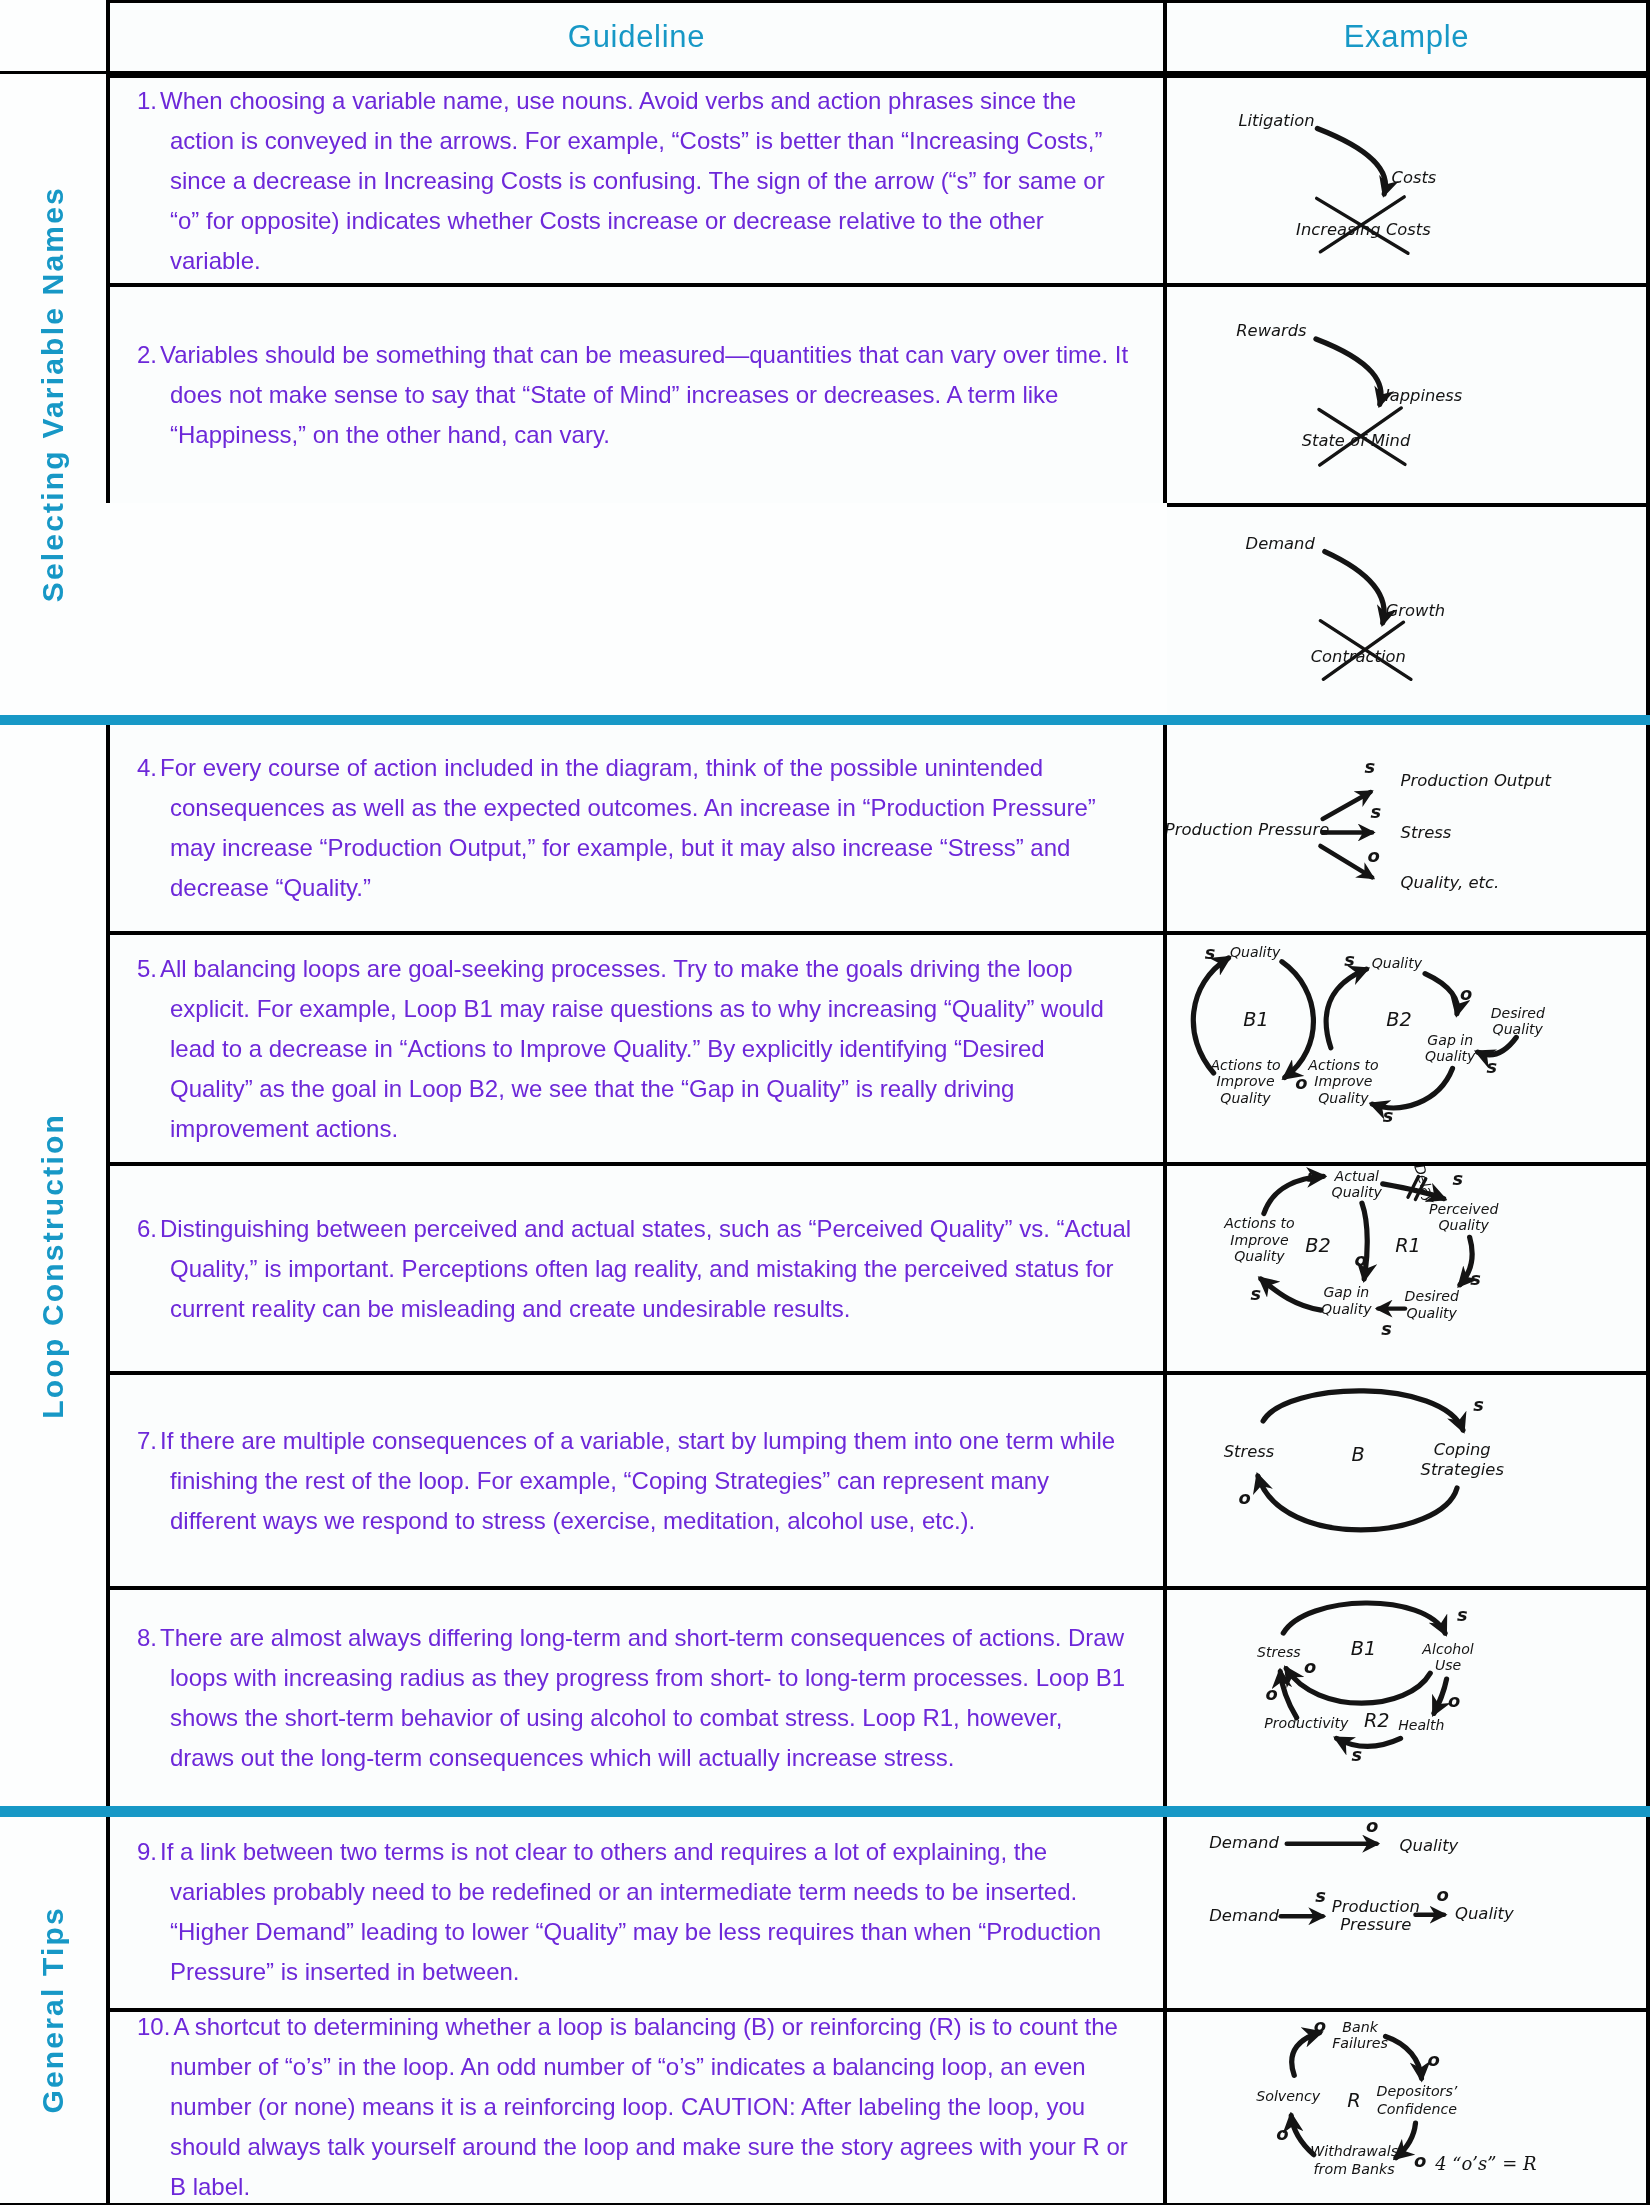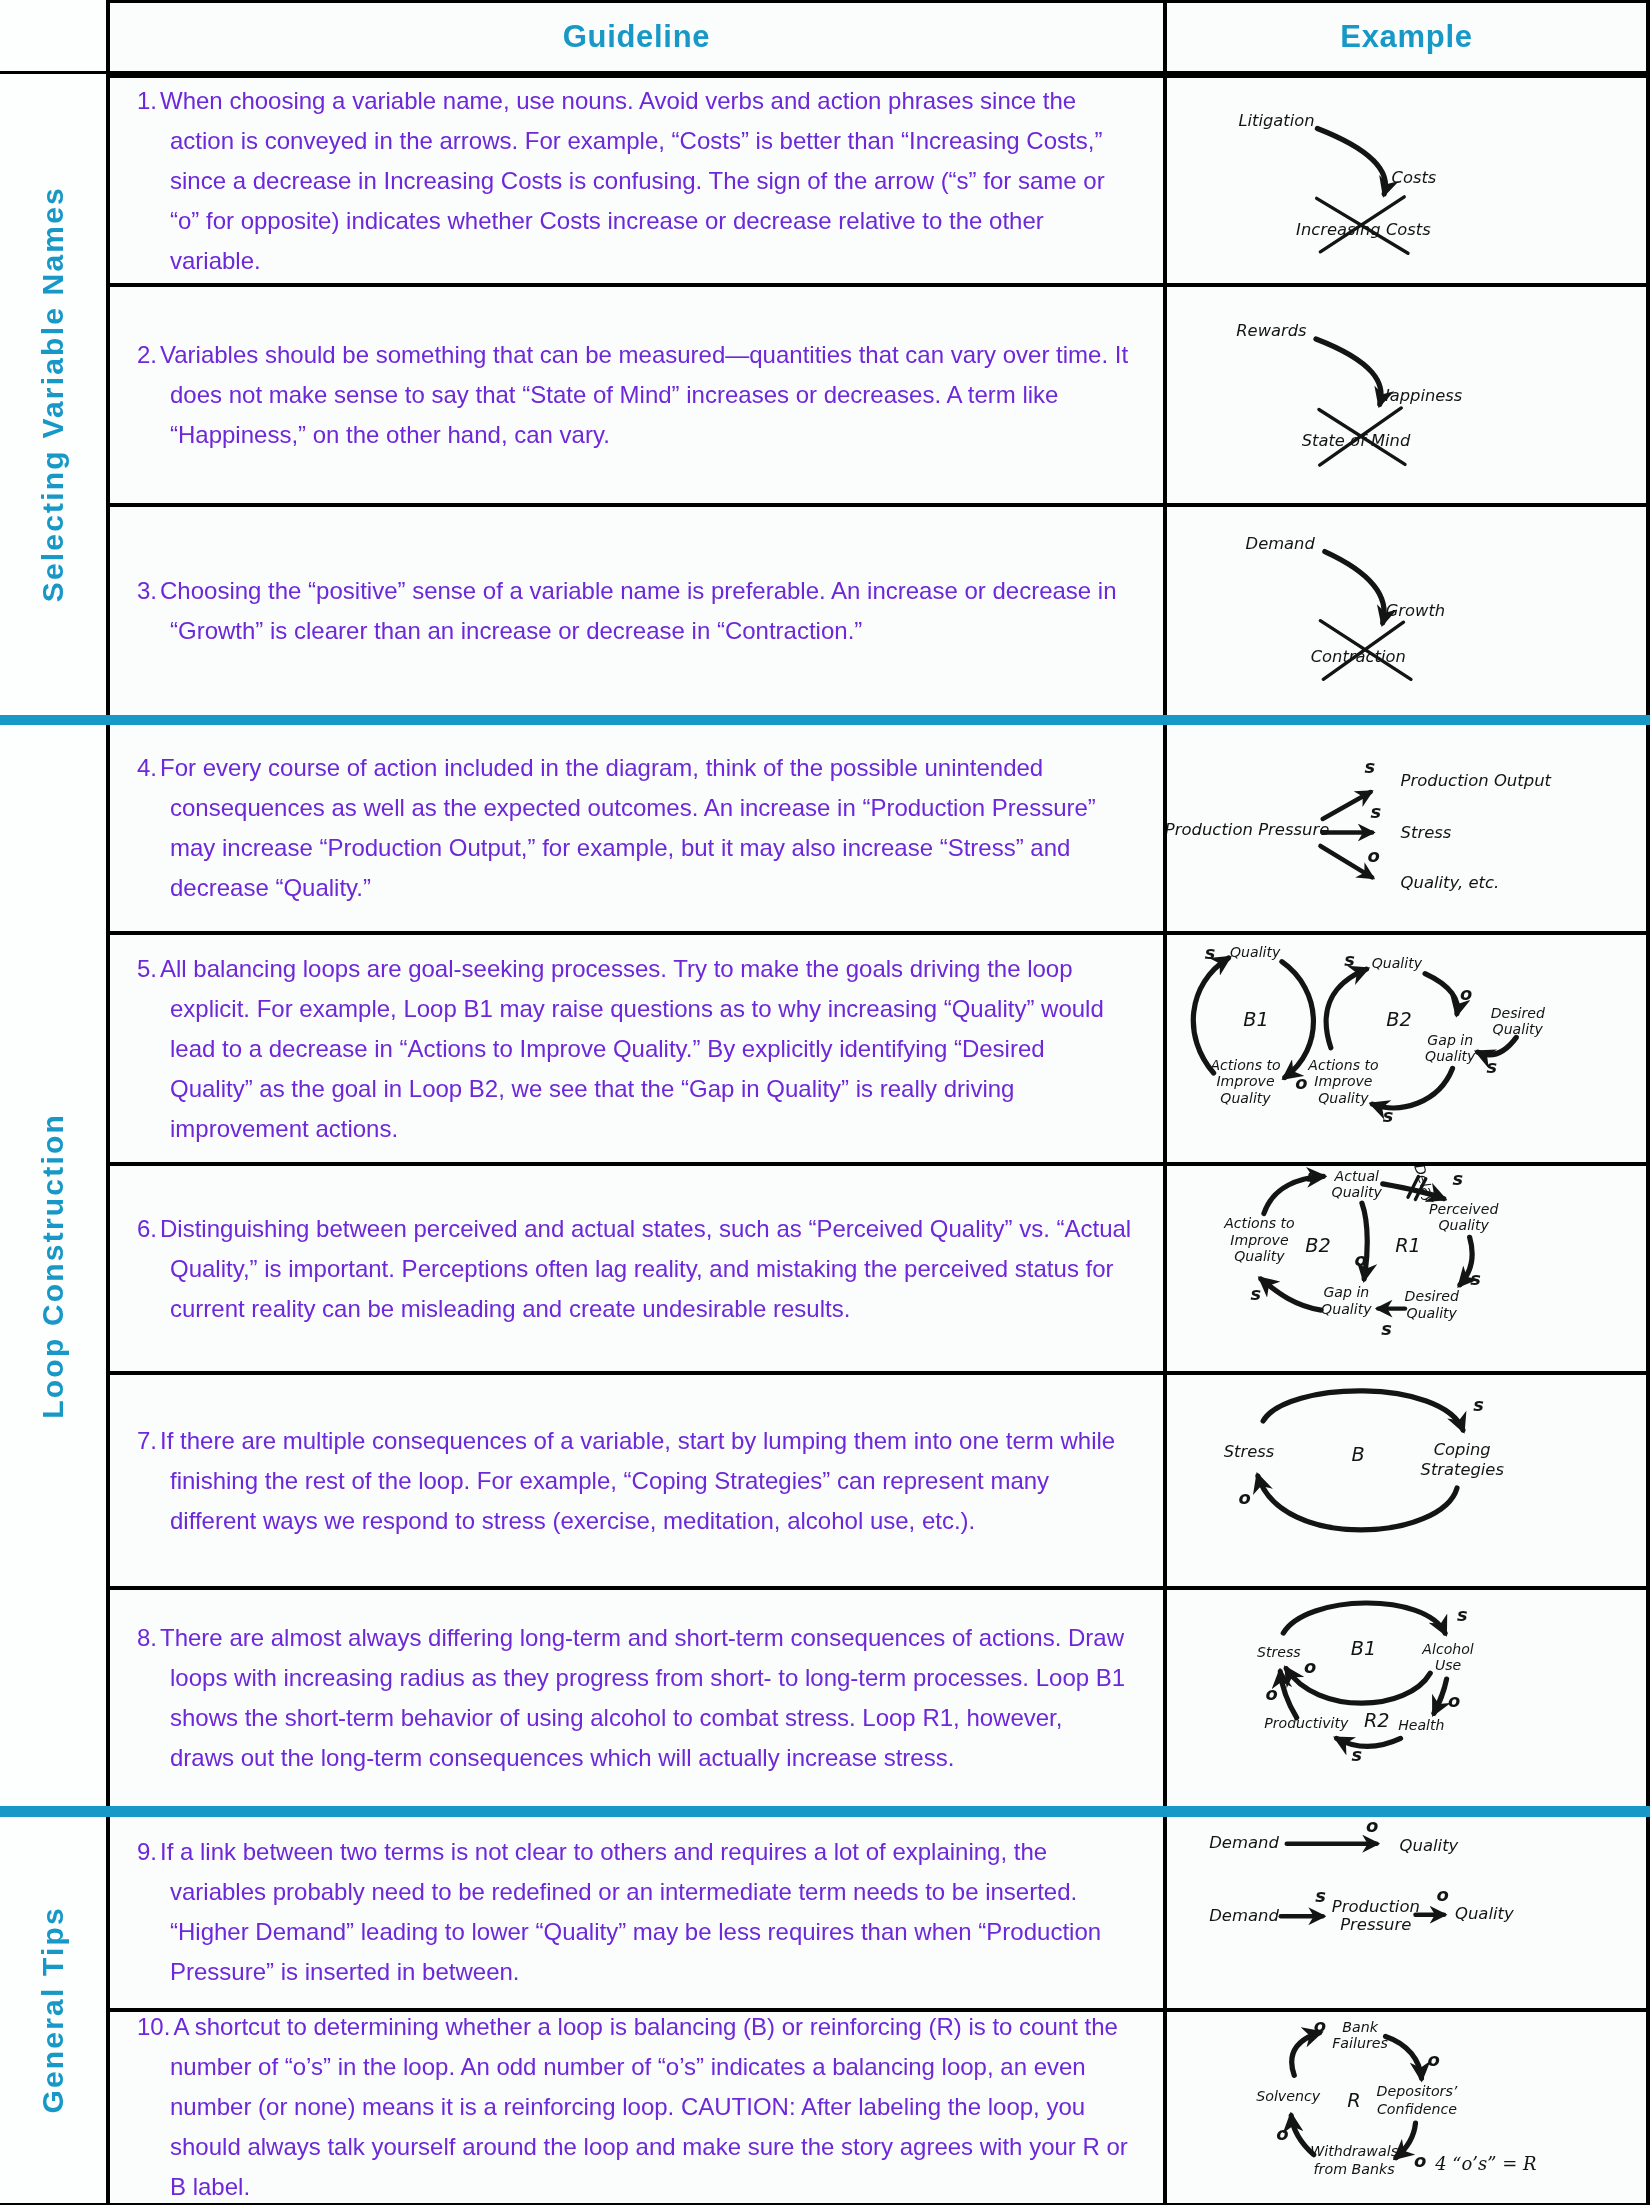--- a/index.html
+++ b/index.html
@@ -8,21 +8,21 @@
     display:grid;
     grid-template-columns:106px 1061px 483px;
     grid-template-rows:74px 209px 220px 212px 10.4px 206px 231px 209px 215px 220px 10.4px 191px 195px;
     width:1650px;height:2205px;box-sizing:border-box;border-bottom:4.5px solid #000;
   }
   .cell{box-sizing:border-box;background:#fbfdfd;overflow:hidden;}
   .spacer{background:#fdfefe;border-bottom:3.7px solid #000;}
   .hcell{display:flex;align-items:center;justify-content:center;border-bottom:3.7px solid #000;border-top:3.7px solid #000;}
   .hcell.gh{border-left:4.5px solid #000;border-right:4.5px solid #000;}
   .hcell.eh{border-right:4.5px solid #000;justify-content:center;}
-  .hlabel{color:#1798c6;font-size:31px;font-weight:bold;letter-spacing:0.7px;}
+  .hlabel{color:#1798c6;font-size:31px;font-weight:normal;letter-spacing:0.7px;}
   .scell{display:flex;align-items:center;justify-content:center;background:#fdfefe;}
   .slabel{writing-mode:vertical-rl;transform:rotate(180deg);color:#1798c6;font-size:30px;font-weight:bold;letter-spacing:2.2px;white-space:nowrap;}
   .gcell{border-left:4.5px solid #000;border-right:4.5px solid #000;border-top:4.5px solid #000;display:flex;align-items:center;}
   .ecell{border-right:4.5px solid #000;border-top:4.5px solid #000;display:flex;align-items:center;justify-content:center;}
   .noline{border-top:none !important;}
   .cyanbar{grid-column:1/4;background:#1798c6;}
   .gtext{font-size:24px;line-height:40px;color:#6d28d9;margin:0;padding:6px 31px 6px 60px;text-indent:-33px;}
   .gnum{padding-right:3px;}
   .ecell svg{width:100%;height:100%;display:block;}
   .arc{fill:none;stroke:#141414;stroke-width:7;stroke-linecap:round;}
@@ -81,23 +81,20 @@
     <div class="cell ecell" style="grid-row:3;grid-column:3">
       <svg viewBox="0 0 640 291">
         <text class="dlabel2 mid" x="138" y="66">Rewards</text>
         <path class="arc" d="M198,70 C276,100 292,130 284,158" marker-end="url(#arw)"></path>
         <text class="dlabel2 mid" x="338" y="154">Happiness</text>
         <text class="dlabel2 mid" x="252" y="214">State of Mind</text>
         <path class="xline" d="M202,165 L318,239 M313,163 L203,240"></path>
       </svg>
     </div>
 
-    <div class="cell gcell" style="grid-row:4;grid-column:2">
-      <p class="gtext"><span class="gnum">3.</span><span>Choosing the “positive” sense of a variable name is preferable. An increase or decrease in “Growth” is clearer than an increase or decrease in “Contraction.”</span></p>
-    </div>
     <div class="cell ecell" style="grid-row:4;grid-column:3">
       <svg viewBox="0 0 640 280">
         <text class="dlabel2 mid" x="150" y="57">Demand</text>
         <path class="arc" d="M210,60 C280,92 296,126 288,156" marker-end="url(#arw)"></path>
         <text class="dlabel2 mid" x="332" y="147">Growth</text>
         <text class="dlabel2 mid" x="255" y="208">Contraction</text>
         <path class="xline" d="M204,153 L326,232 M316,155 L208,232"></path>
       </svg>
     </div>
 

